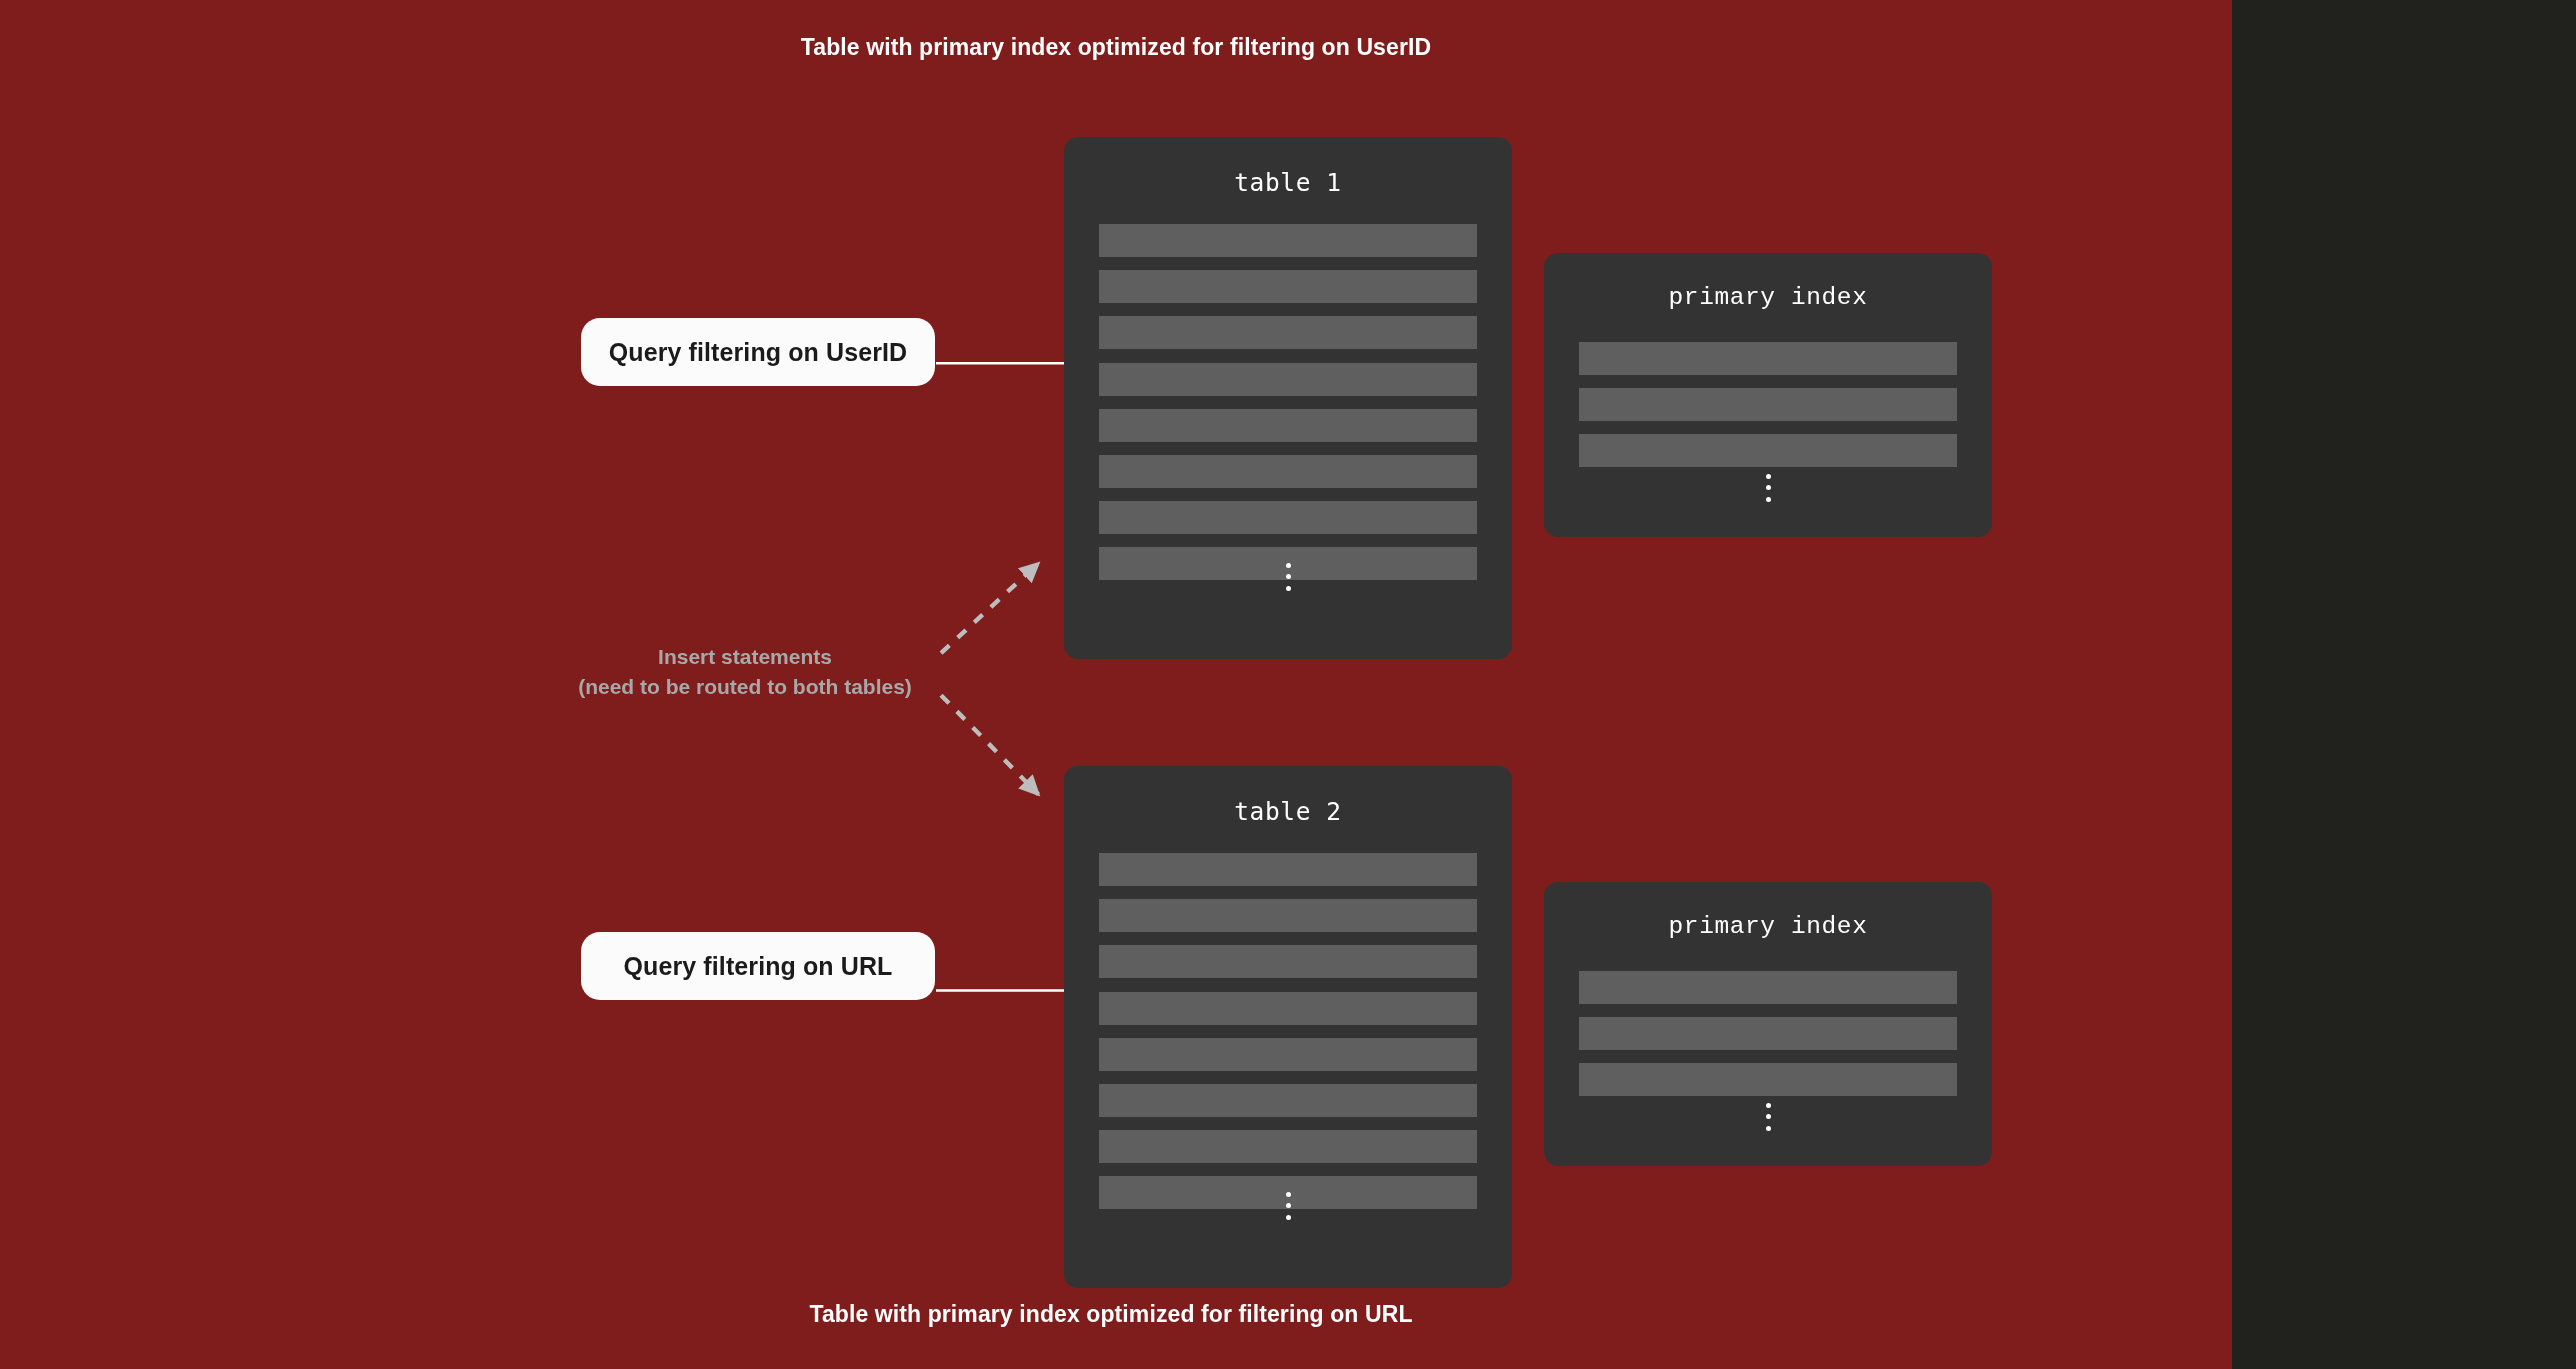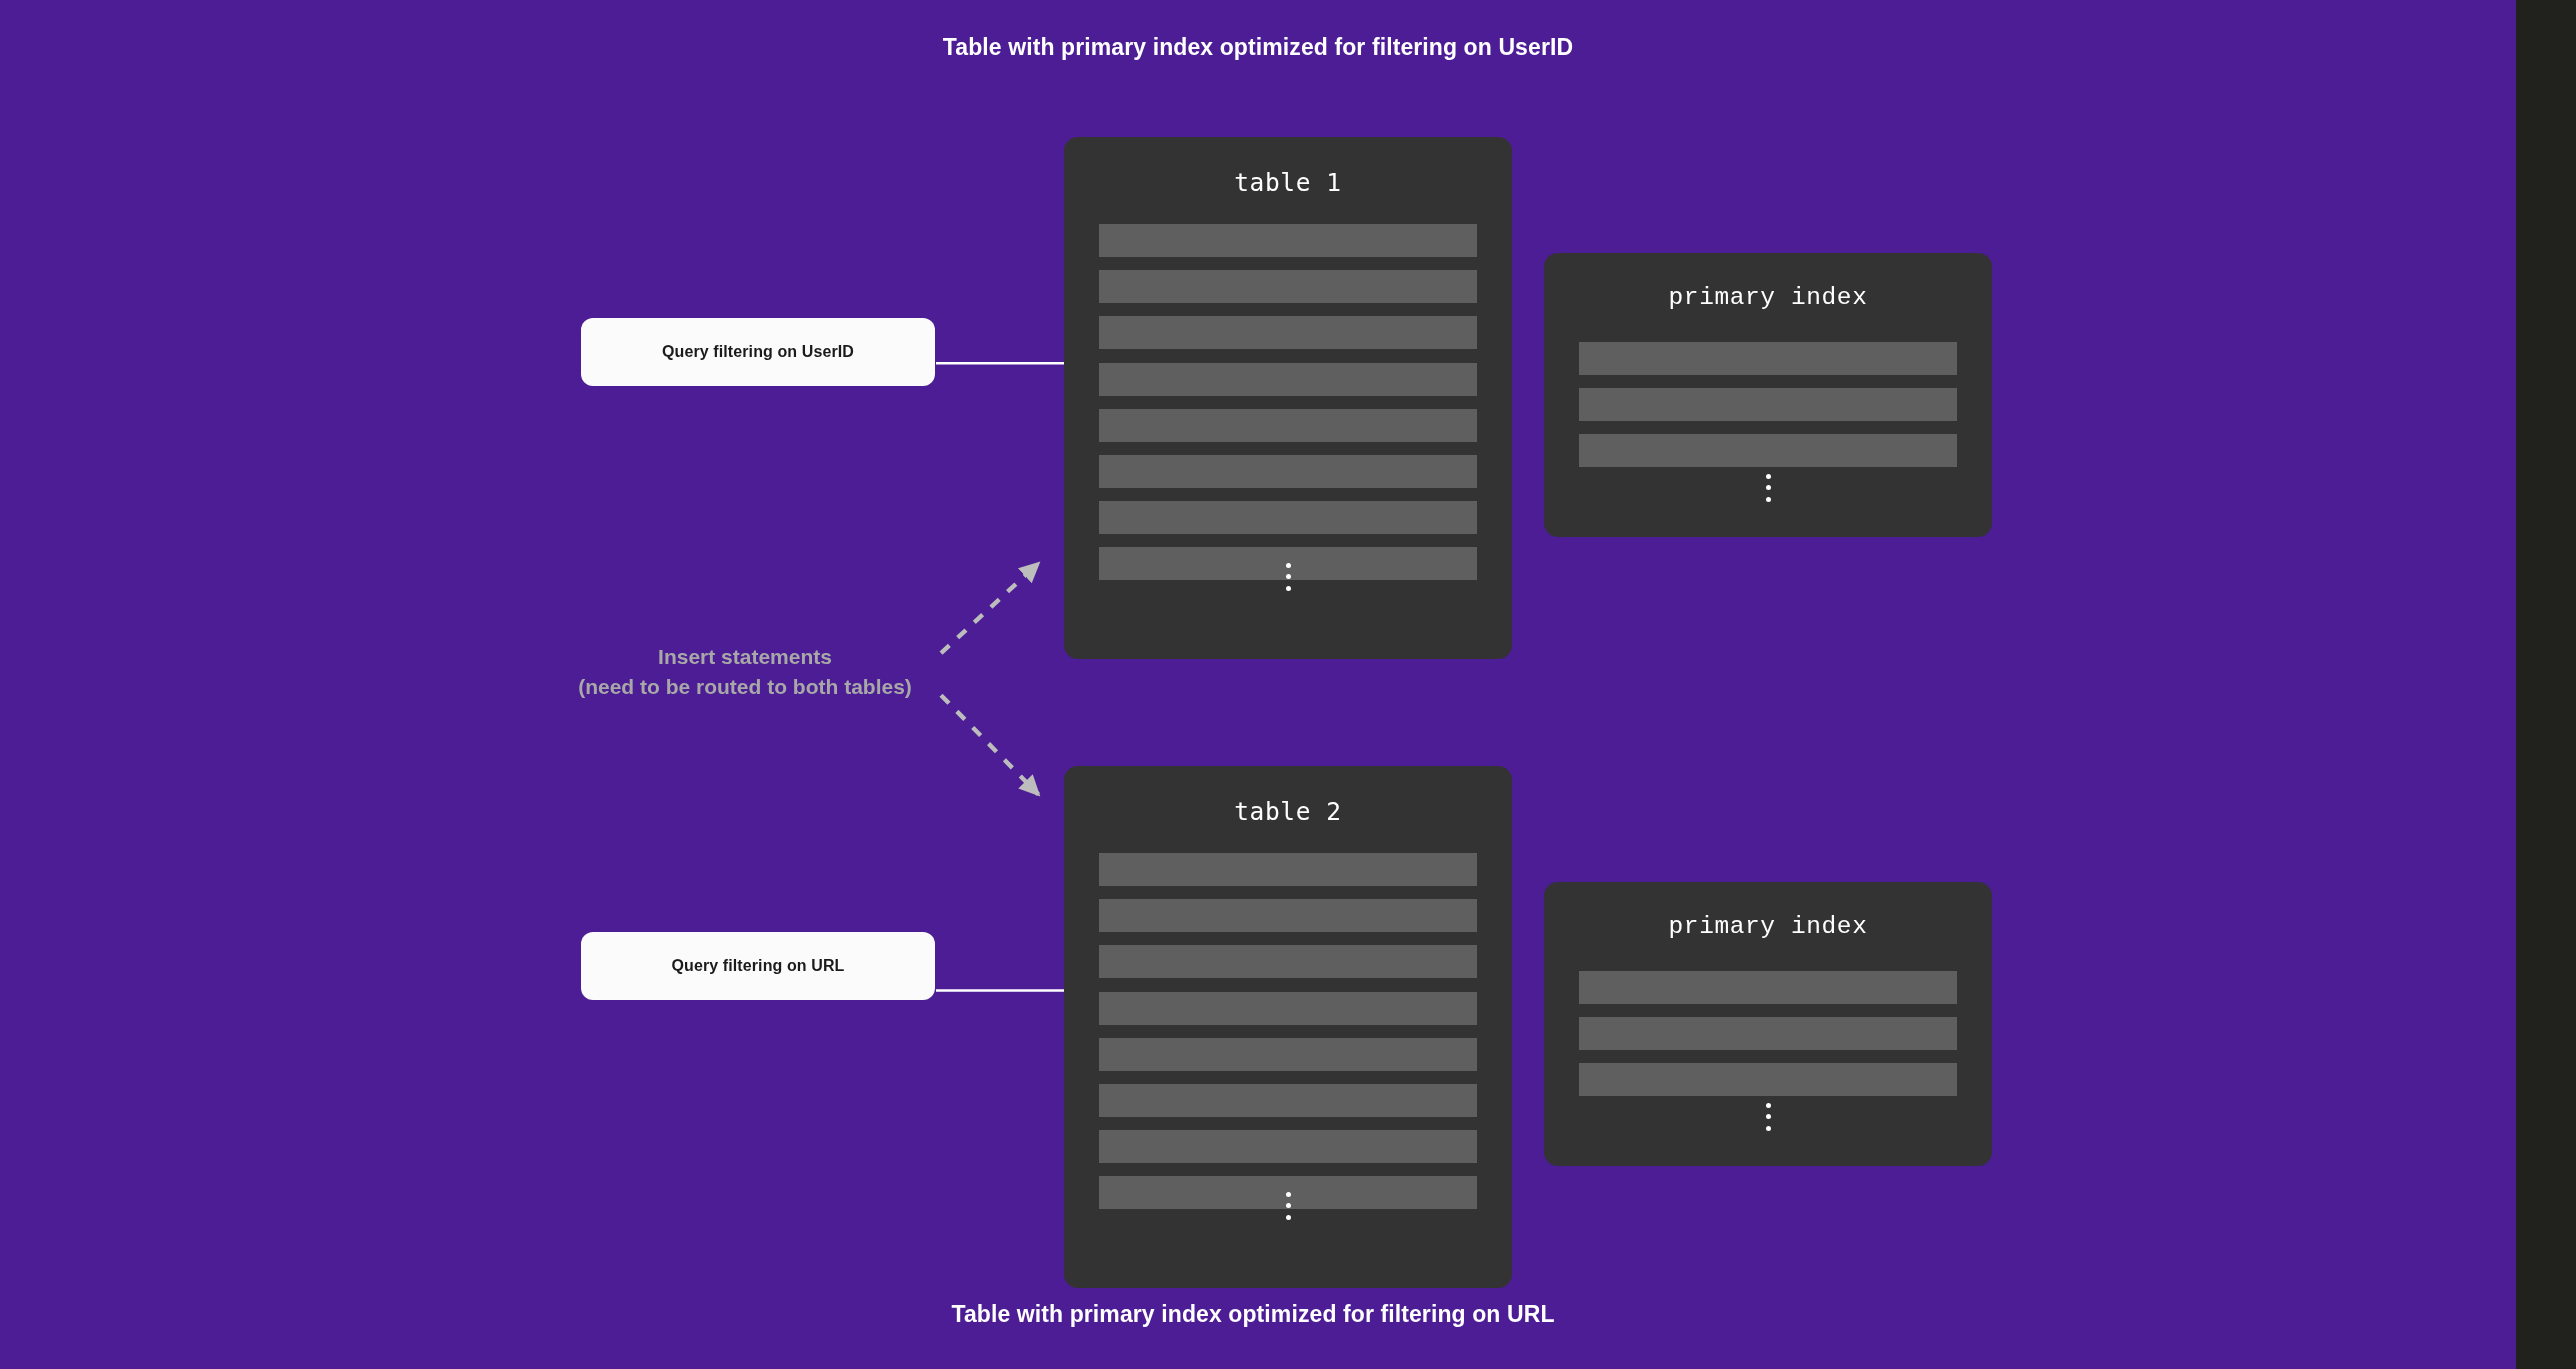--- a/index.html
+++ b/index.html
@@ -7,23 +7,23 @@
     padding: 0;
     background: #21211e;
   }
   body {
     font-family: "Liberation Sans", sans-serif;
     -webkit-font-smoothing: antialiased;
   }
 
   #stage {
     position: relative;
-    width: 2516px;
+    width: 2232px;
     height: 1369px;
-    background: #4c1d95;
+    background: #7f1d1d;
     overflow: hidden;
   }
 
   
   .caption {
     position: absolute;
     color: #ffffff;
     font-size: 23px;
     font-weight: bold;
     letter-spacing: 0.1px;
@@ -89,26 +89,26 @@
   #pindex1-card { left: 1544px; top: 217px; width: 448px; height: 284px; }
   #pindex2-card { left: 1544px; top: 846px; width: 448px; height: 284px; }
   .pindex-card .card-title { top: 31px; font-family: Liberation Mono, monospace; }
   .pindex-card .rows  { top: 89px; padding: 0 35px; }
   .pindex-card .vdots { top: 221px; }
 
   
   .query-box {
     position: absolute;
     background: #fbfbfb;
-    border-radius: 12px;
+    border-radius: 19px;
     display: flex;
     align-items: center;
     justify-content: center;
     color: #1b1b1b;
-    font-size: 16px;
+    font-size: 25px;
     font-weight: bold;
     letter-spacing: 0.1px;
     white-space: nowrap;
   }
   #query-userid-box { left: 581px; top: 318px;  width: 354px; height: 68px; }
   #query-url-box    { left: 581px; top: 932px; width: 354px; height: 68px; }
 
   
   #insert-label {
     position: absolute;

